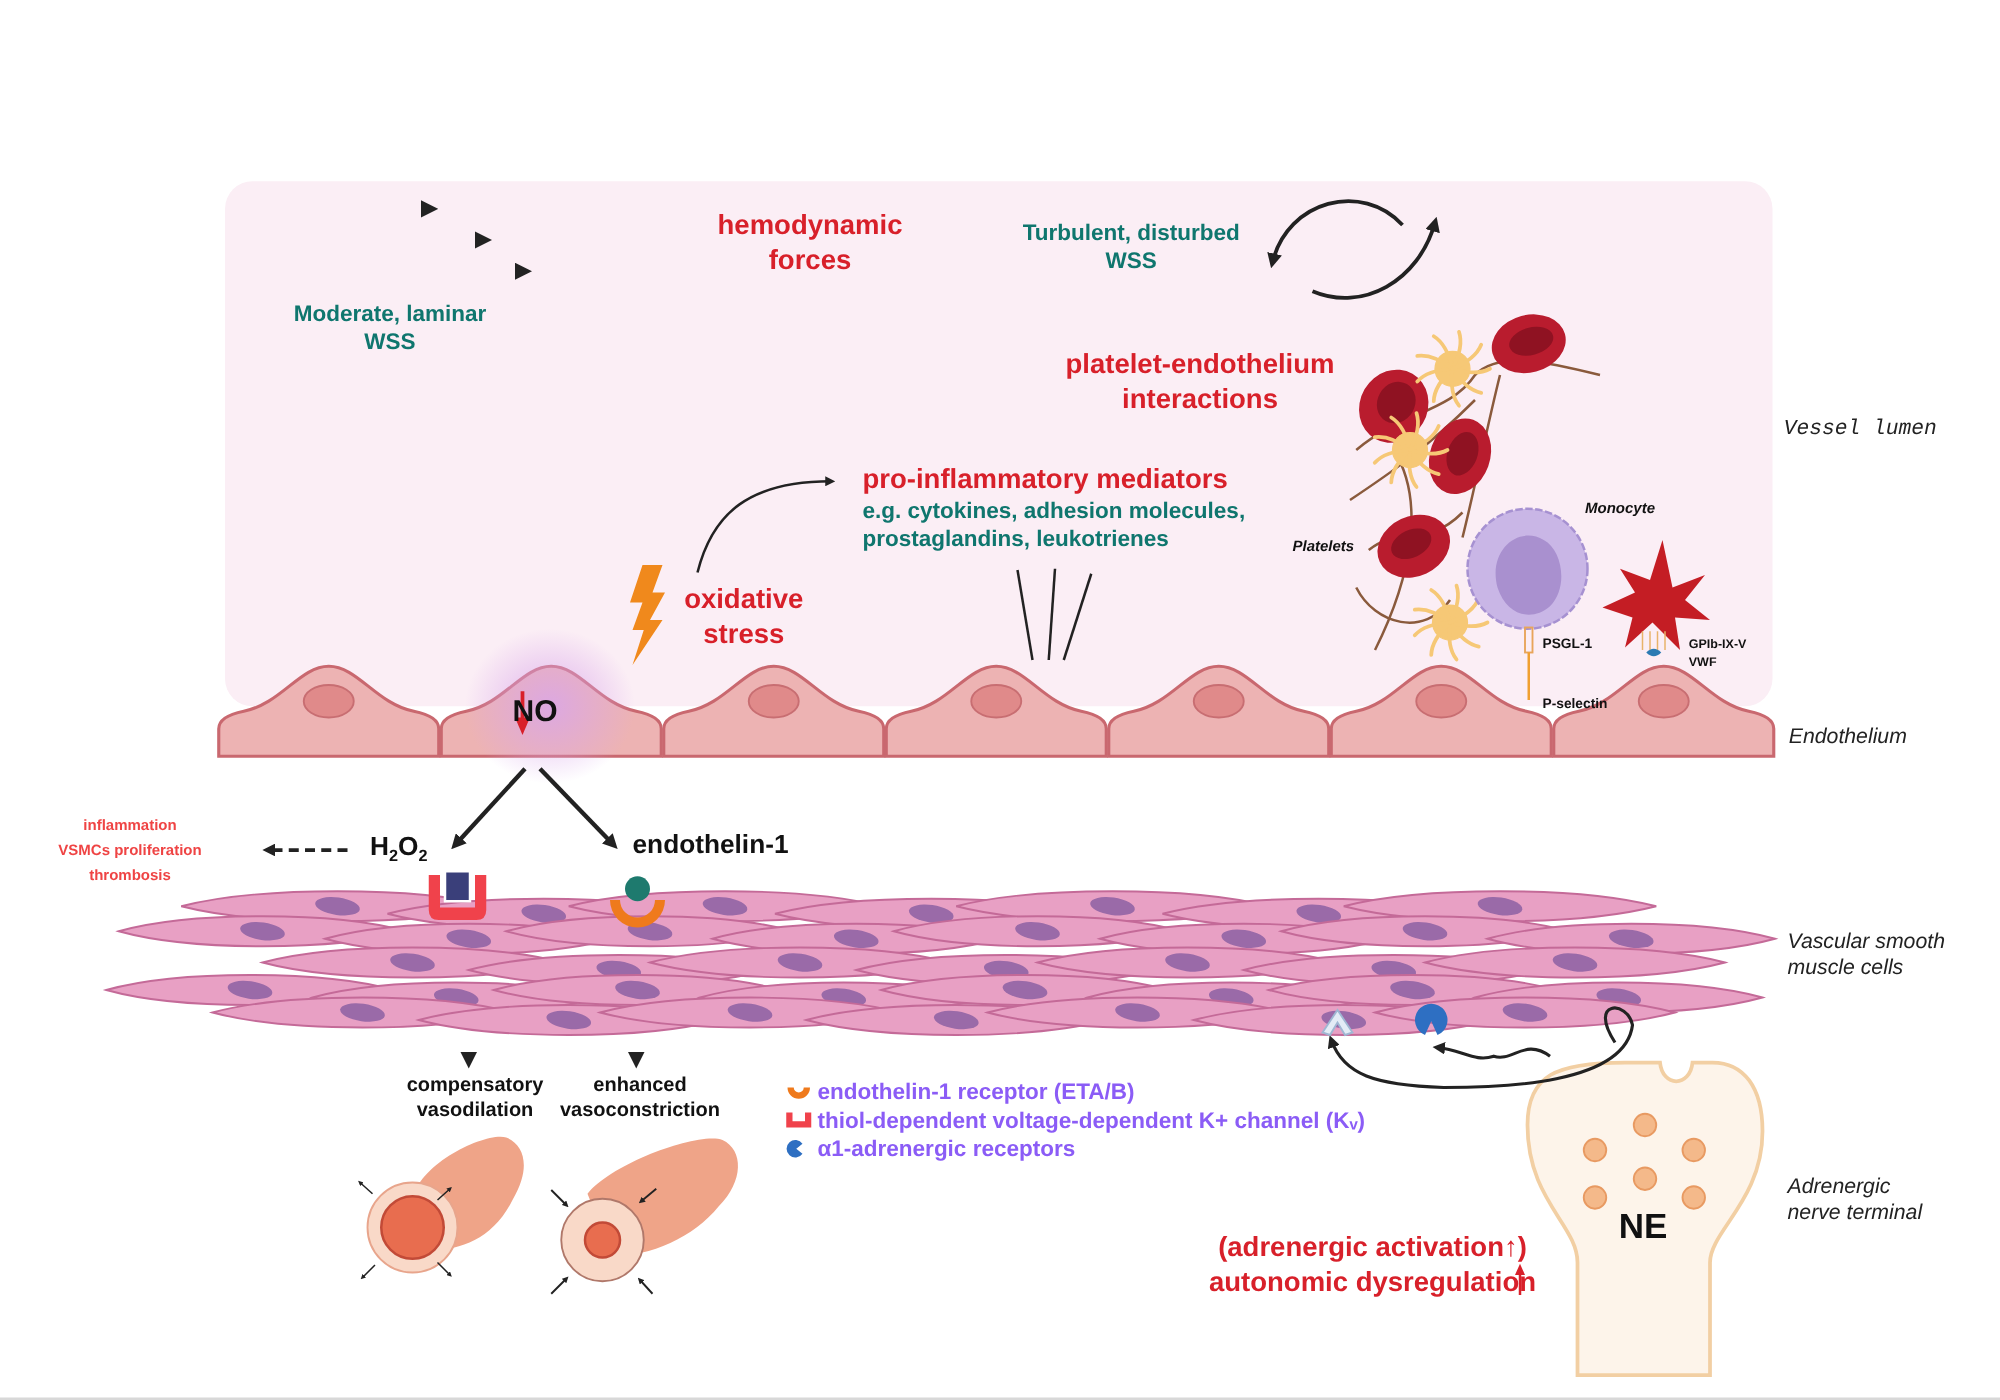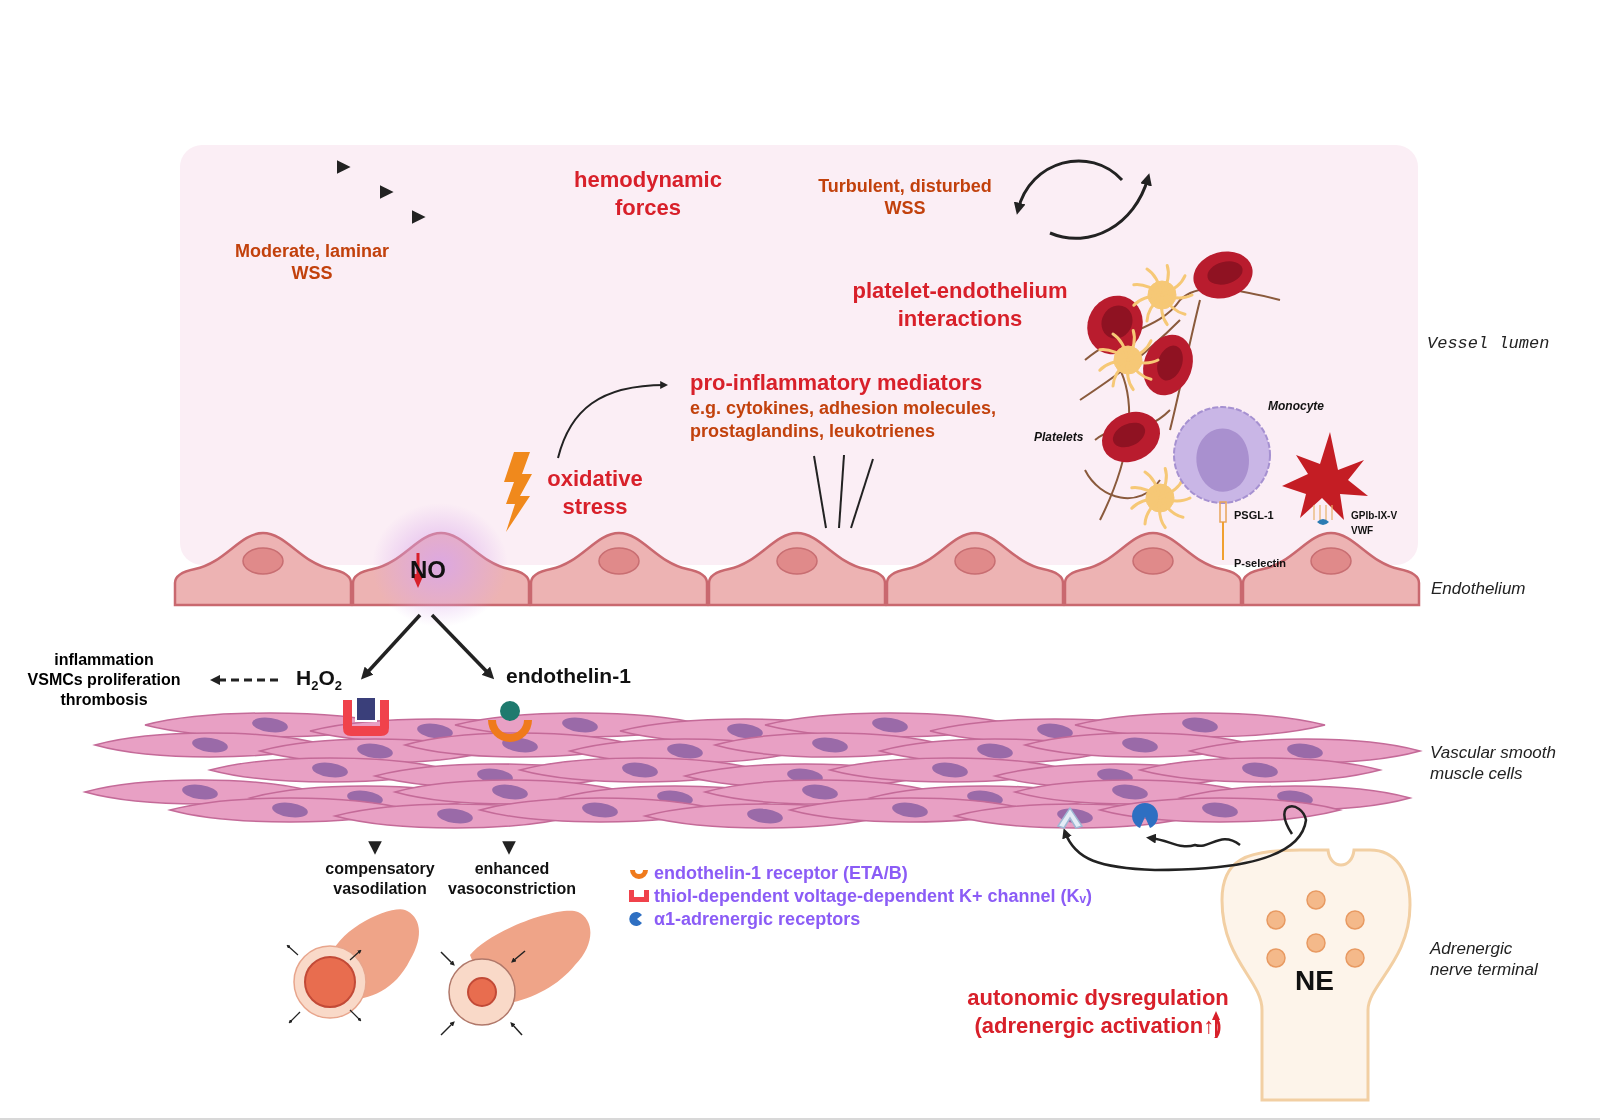--- a/index.html
+++ b/index.html
@@ -2,21 +2,21 @@
 <html><head>
 <meta charset="utf-8">
 <style>
   html, body { margin:0; padding:0; background:#ffffff; }
   body { width:1600px; height:1120px; position:relative; overflow:hidden;
          font-family:"Liberation Sans", sans-serif; }
   .frame { position:absolute; left:0; top:0; width:1600px; height:1118px; border-bottom:2px solid #d8d8d8; }
   .lumen { position:absolute; left:180px; top:145px; width:1238px; height:420px;
            background:#fbeef5; border-radius:22px; }
   .txt { position:absolute; text-align:center; white-space:nowrap; font-weight:bold; }
-  .blk { color:#c2410c; font-size:18px; line-height:22px; }
+  .blk { color:#0f766e; font-size:18px; line-height:22px; }
   .red { color:#d8202a; font-size:22px; line-height:28px; }
   .side { position:absolute; font-style:italic; color:#222; font-size:17px; line-height:21px; white-space:nowrap; font-family:"Liberation Sans", sans-serif; }
   .small { font-size:11px; color:#111; font-weight:bold; }
   .tiny-it { font-size:11px; color:#111; font-weight:bold; font-style:italic; }
   svg { position:absolute; left:0; top:0; overflow:visible; }
   .legend { position:absolute; left:628px; top:862px; }
   .legend-row { display:flex; align-items:center; height:23px; font-size:18px; font-weight:bold; color:#8b5cf6; white-space:nowrap; }
   .legend-row .ic { width:24px; height:20px; position:relative; margin-right:2px; }
   .no-label { position:absolute; left:410px; top:556px; font-size:24px; font-weight:bold; color:#111; }
 </style>
@@ -458,39 +458,39 @@
 <div class="txt small" style="left:1234px; top:531px;margin-top:26px;">P-selectin</div>
 <div class="txt small" style="left:1351px; top:510px; font-size:10px;">GPIb-IX-V</div>
 <div class="txt small" style="left:1351px; top:525px; font-size:10px;">VWF</div>
 
 <div class="no-label">NO</div>
 
 <div class="txt" style="left:296px; top:666px; font-size:21px; color:#111;"><span>H</span><sub style="font-size:13px;">2</sub><span>O</span><sub style="font-size:13px;">2</sub></div>
 
 <div class="txt" style="left:506px; top:664px; font-size:21px; color:#111;">endothelin-1</div>
 
-<div class="txt" style="left:14px; top:650px; width:180px; font-size:16px; line-height:20px; color:#000000;">
+<div class="txt" style="left:14px; top:650px; width:180px; font-size:12px; line-height:20px; color:#ef4444;">
   <div>inflammation</div>
   <div>VSMCs proliferation</div>
   <div>thrombosis</div>
 </div>
 
 <div class="txt" style="left:305px; top:859px; width:150px; font-size:16px; line-height:20px; color:#111;">
   <div>compensatory</div>
   <div>vasodilation</div>
 </div>
 
 <div class="txt" style="left:437px; top:859px; width:150px; font-size:16px; line-height:20px; color:#111;">
   <div>enhanced</div>
   <div>vasoconstriction</div>
 </div>
 
 <div class="txt red" style="left:948px; top:984px; width:300px;">
+  <div>(adrenergic activation↑)</div>
   <div>autonomic dysregulation</div>
-  <div>(adrenergic activation↑)</div>
 </div>
 
 <div class="txt" style="left:1295px; top:965px; font-size:28px; color:#111;">NE</div>
 
 <div class="legend">
   <div class="legend-row">
     <span class="ic">
       <svg width="24" height="20">
           <path d="M2,6 A9,9 0 0 0 20,6 L15,6 A4,4 0 0 1 7,6 Z" fill="#ef7a1c"></path>
         </svg>

